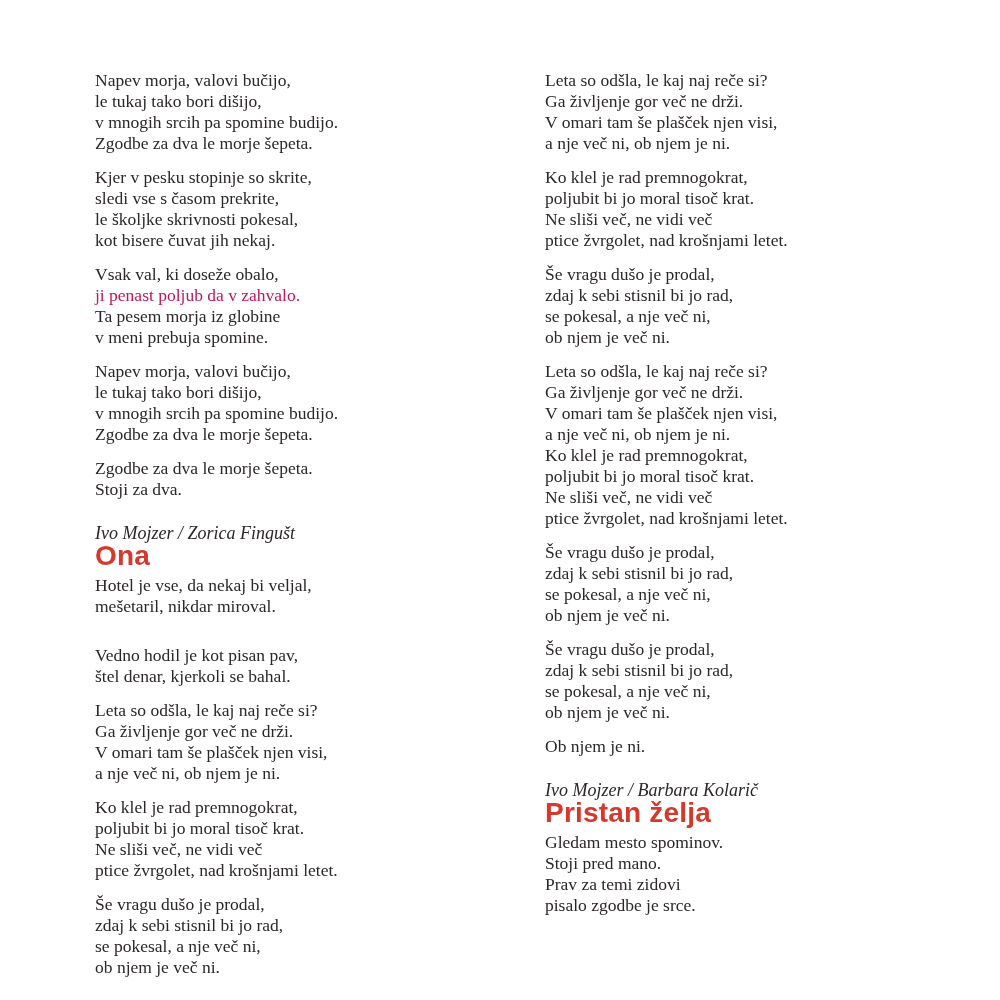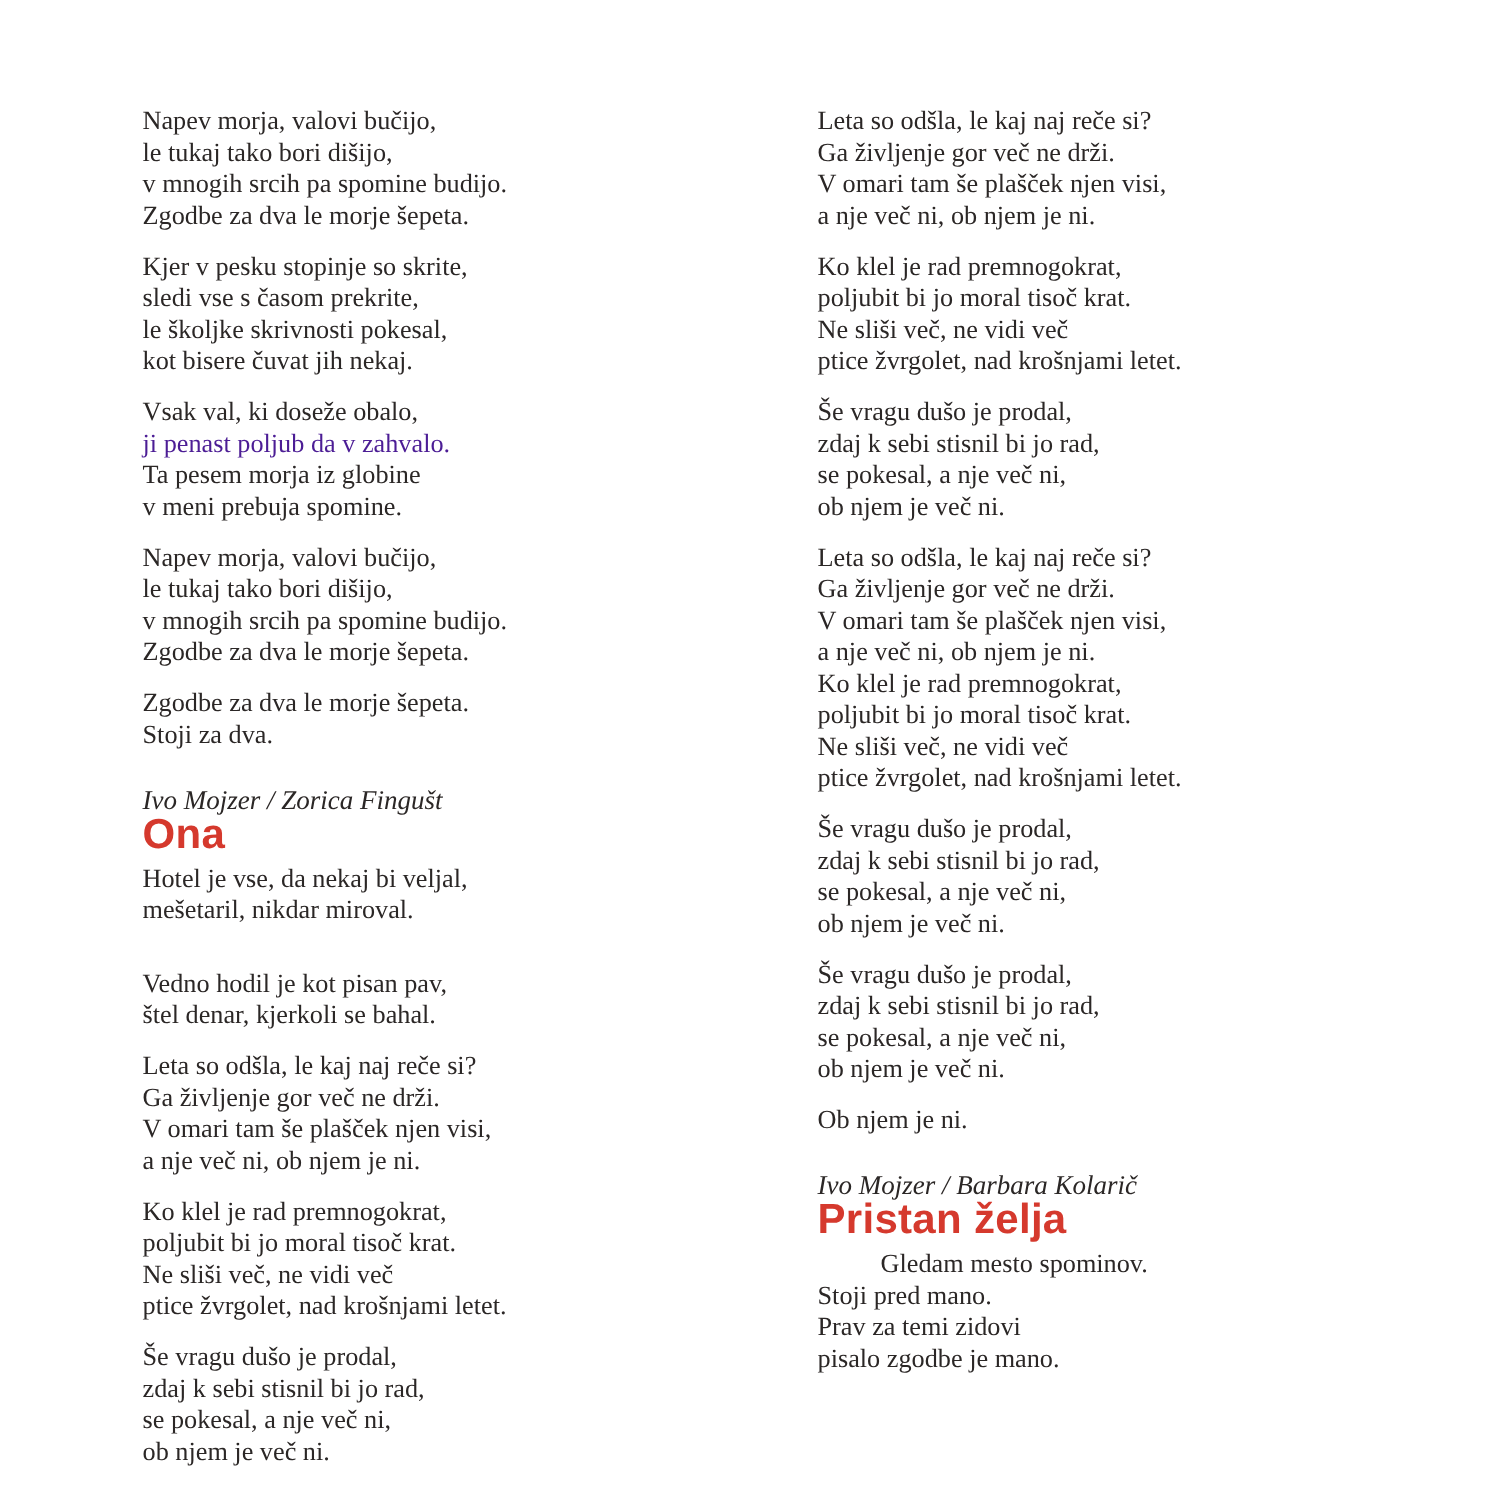--- a/index.html
+++ b/index.html
@@ -61,21 +61,21 @@
         <div class="line" style="color: rgb(43, 39, 38);">Zgodbe za dva le morje šepeta.</div>
       </div>
       <div class="stanza">
         <div class="line" style="color: rgb(43, 39, 38);">Kjer v pesku stopinje so skrite,</div>
         <div class="line" style="color: rgb(43, 39, 38);">sledi vse s časom prekrite,</div>
         <div class="line" style="color: rgb(43, 39, 38);">le školjke skrivnosti pokesal,</div>
         <div class="line" style="color: rgb(43, 39, 38);">kot bisere čuvat jih nekaj.</div>
       </div>
       <div class="stanza">
         <div class="line" style="color: rgb(43, 39, 38);">Vsak val, ki doseže obalo,</div>
-        <div class="line" style="color: #4c1d95;">ji penast poljub da v zahvalo.</div>
+        <div class="line" style="color: #be185d;">ji penast poljub da v zahvalo.</div>
         <div class="line" style="color: rgb(43, 39, 38);">Ta pesem morja iz globine</div>
         <div class="line" style="color: rgb(43, 39, 38);">v meni prebuja spomine.</div>
       </div>
       <div class="stanza">
         <div class="line" style="color: rgb(43, 39, 38);">Napev morja, valovi bučijo,</div>
         <div class="line" style="color: rgb(43, 39, 38);">le tukaj tako bori dišijo,</div>
         <div class="line" style="color: rgb(43, 39, 38);">v mnogih srcih pa spomine budijo.</div>
         <div class="line" style="color: rgb(43, 39, 38);">Zgodbe za dva le morje šepeta.</div>
       </div>
       <div class="stanza">
@@ -149,19 +149,19 @@
         <div class="line" style="color: rgb(43, 39, 38);">zdaj k sebi stisnil bi jo rad,</div>
         <div class="line" style="color: rgb(43, 39, 38);">se pokesal, a nje več ni,</div>
         <div class="line" style="color: rgb(43, 39, 38);">ob njem je več ni.</div>
       </div>
       <div class="stanza">
         <div class="line" style="color: rgb(43, 39, 38);">Ob njem je ni.</div>
       </div>
       <div class="credit" style="color: rgb(43, 39, 38);">Ivo Mojzer / Barbara Kolarič</div>
       <div class="song-title" style="color: rgb(213, 57, 45);">Pristan želja</div>
       <div class="stanza">
-        <div class="line" style="color: rgb(43, 39, 38); margin-left: 42px;">Gledam mesto spominov.</div>
+        <div class="line" style="color: rgb(43, 39, 38);">Gledam mesto spominov.</div>
         <div class="line" style="color: rgb(43, 39, 38);">Stoji pred mano.</div>
         <div class="line" style="color: rgb(43, 39, 38);">Prav za temi zidovi</div>
-        <div class="line" style="color: rgb(43, 39, 38);">pisalo zgodbe je mano.</div>
+        <div class="line" style="color: rgb(43, 39, 38);">pisalo zgodbe je srce.</div>
       </div>
     </div>
 </div>
 
 </body></html>

